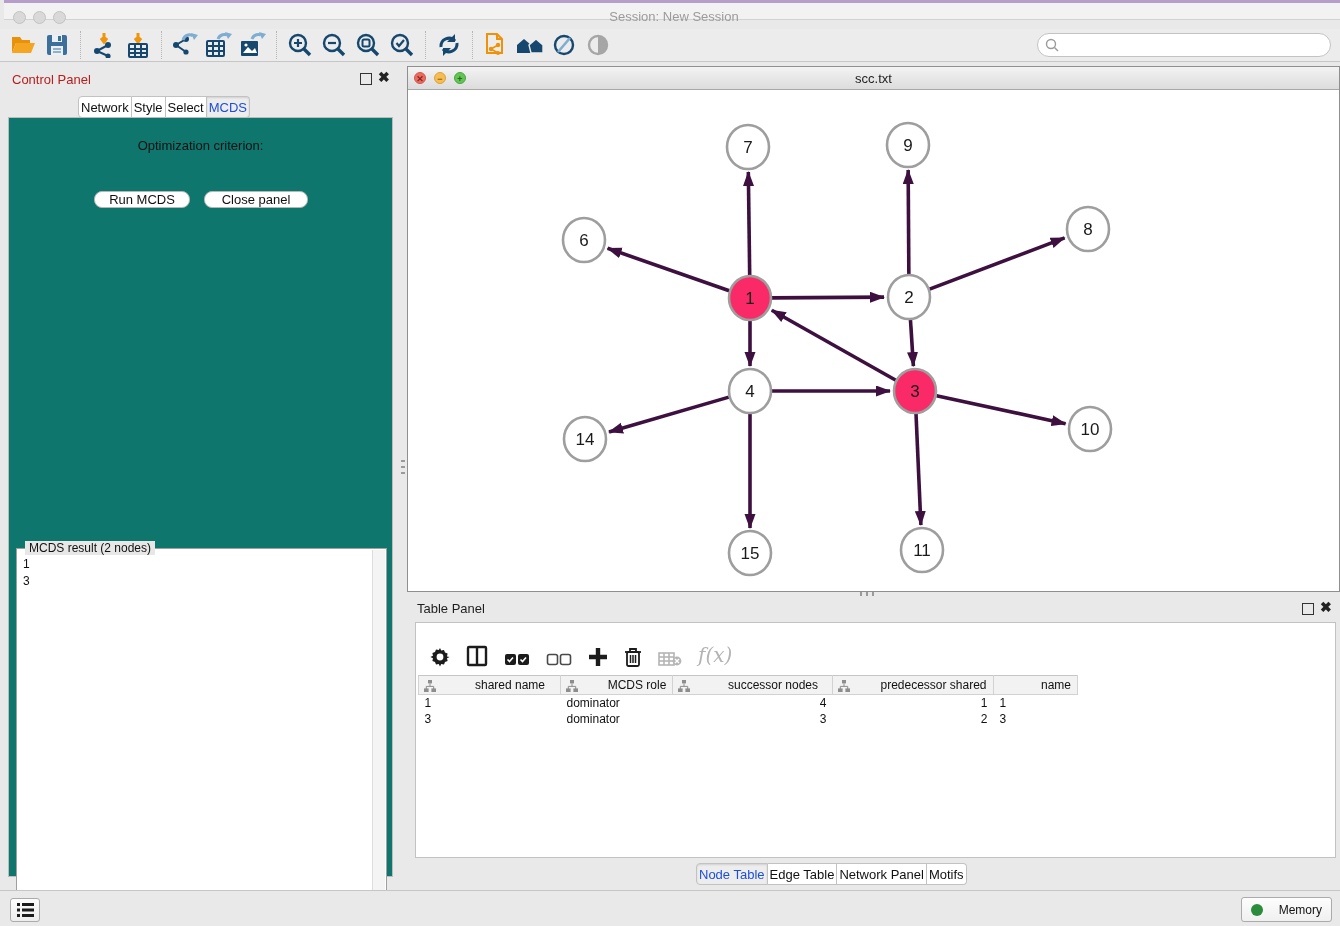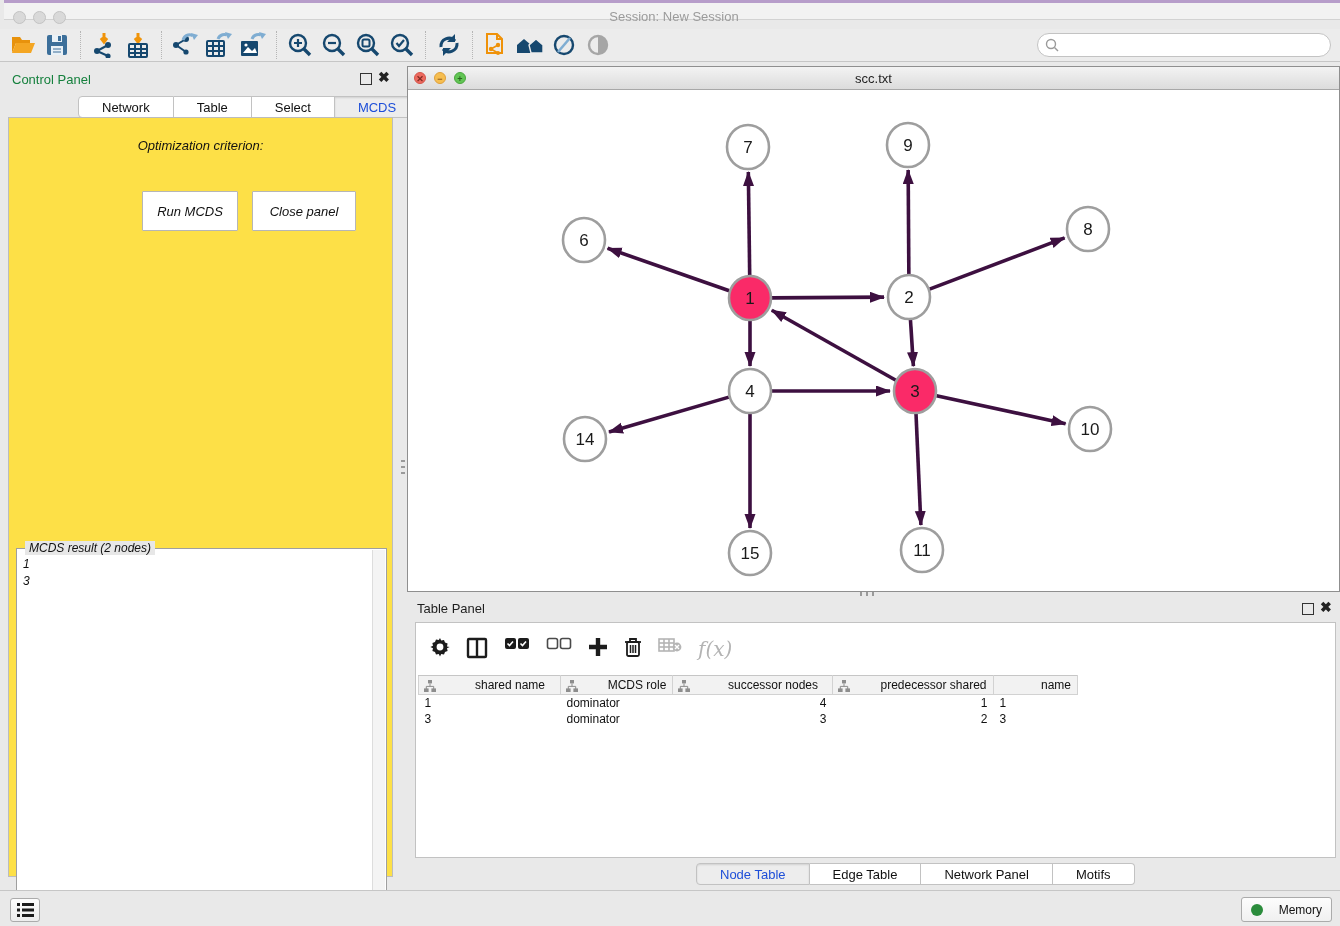--- a/index.html
+++ b/index.html
@@ -20,44 +20,44 @@
   .tbtn { width:34px; height:30px; display:flex; align-items:center; justify-content:center; flex:0 0 auto; }
   .tsep { width:1px; height:28px; border-left:1px dotted #b5b5b5; margin:0 6px; flex:0 0 auto; }
   #search-wrap { position:absolute; right:9px; top:4px; width:294px; height:24px;
     background:#fff; border:1px solid #c3c3c3; border-radius:12px; display:flex; align-items:center; }
   #search-wrap svg { margin-left:7px; }
   #search-input { border:none; outline:none; flex:1; height:20px; font-size:12px;
     background:transparent; padding:0 8px 0 4px; font-family:"Liberation Sans",sans-serif; }
 
   
   #control-panel { position:absolute; left:0; top:63px; width:400px; height:827px; }
-  #cp-header { position:absolute; left:12px; top:9px; font-size:13px; color:#15803d; }
+  #cp-header { position:absolute; left:12px; top:9px; font-size:13px; color:#b91c1c; }
   .panel-float { position:absolute; top:10px; width:12px; height:12px; border:1.5px solid #333; }
   .panel-close { position:absolute; top:6px; font-size:14px; font-weight:bold; color:#222; }
 
   .seg-tabs { display:flex; position:absolute; }
-  .seg-tab { height:22px; padding:0 23px; background:#fff; border:1px solid #c2c2c2;
+  .seg-tab { height:22px; padding:0 2px; background:#fff; border:1px solid #c2c2c2;
     border-left:none; font-size:13px; color:#111; display:flex; align-items:center; }
   .seg-tab:first-child { border-left:1px solid #c2c2c2; border-radius:4px 0 0 4px; }
   .seg-tab:last-child { border-radius:0 4px 4px 0; }
   .seg-tab.selected { background:#ededed; color:#1d4ed8; box-shadow:inset 0 1px 2px rgba(0,0,0,.12); }
 
   #cp-tabs { left:78px; top:33px; }
   #cp-body { position:absolute; left:8px; top:54px; width:385px; height:760px;
-    background:#fde047; border:1px solid #bcbcbc;font-style:italic; }
+    background:#0f766e; border:1px solid #bcbcbc; }
   #opt-label { position:absolute; left:0; top:20px; width:100%; text-align:center;
     font-size:13px; color:#111; }
   #criterion-select { position:absolute; left:37px; top:40px; width:307px; height:23px;
     background:#fff; border:1px solid #b6b6b6; border-radius:5px;
     font-size:13px; color:#111; display:flex; align-items:center; padding-left:14px; }
   #criterion-select .chev { position:absolute; right:7px; top:2px; font-size:12px; color:#555;
     line-height:9px; text-align:center; }
-  .cp-btn { position:absolute; top:73px; height:40px; background:#fff; border:1px solid #b6b6b6;
-    border-radius:1px; font-size:13px; color:#111; display:flex; align-items:center;
-    justify-content:center;margin-left:48px; }
+  .cp-btn { position:absolute; top:73px; height:17px; background:#fff; border:1px solid #b6b6b6;
+    border-radius:8px; font-size:13px; color:#111; display:flex; align-items:center;
+    justify-content:center; }
   #run-btn { left:85px; width:96px; }
   #closepanel-btn { left:195px; width:104px; }
 
   #result-group { position:absolute; left:7px; top:430px; width:371px; height:380px;
     border:1px solid #9f9f9f; background:#fff; }
   #result-label { position:absolute; left:8px; top:-8px; background:#e7e7e7; padding:0 4px;
     font-size:12px; color:#111; }
   #result-text { position:absolute; left:6px; top:7px; font-size:12px; color:#111;
     line-height:17px; white-space:pre-line; }
   #result-scroll { position:absolute; right:1px; top:1px; width:13px; height:378px;
@@ -82,21 +82,21 @@
   #net-title { position:absolute; top:4px; left:0; width:100%; text-align:center;
     font-size:13px; color:#1e1e1e; }
   #graph-canvas { position:absolute; left:0; top:23px; width:931px; height:501px; background:#fff; }
 
   
   #table-panel { position:absolute; left:407px; top:597px; width:933px; height:293px; }
   #tp-header { position:absolute; left:10px; top:4px; font-size:13px; color:#1e1e1e; }
   #tp-surface { position:absolute; left:8px; top:25px; width:921px; height:236px;
     background:#fff; border:1px solid #c2c2c2; }
   #tp-toolbar { position:absolute; left:6px; top:6px; height:38px; display:flex;
-    align-items:flex-start; gap:16px; padding-left:8px;margin-top:8px; }
+    align-items:flex-end; gap:16px; padding-left:8px; }
   #tp-toolbar .ticon { display:flex; align-items:center; justify-content:center; }
   #fx-icon { font-family:"DejaVu Serif", serif; font-style:italic; font-size:20px; color:#b3b3b3; }
 
   #data-table { position:absolute; left:2px; top:52px; width:660px; border-collapse:collapse; }
   #data-table th { height:19px; background:#f2f2f2; border:1px solid #d2d2d2; border-top:1px solid #c6c6c6;
     font-size:12px; font-weight:normal; color:#111; position:relative; text-align:center;padding-left:41px; }
   #data-table th .tree-ico { position:absolute; left:5px; top:4px; }
   #data-table td { height:16px; font-size:12px; color:#111; padding:0 6px; border:none; }
   td.num { text-align:right; }
 
@@ -286,21 +286,21 @@
   </div>
 </div>
 
 <div id="control-panel">
   <div id="cp-header">Control Panel</div>
   <div class="panel-float" style="left:360px"></div>
   <div class="panel-close" style="left:378px">✖</div>
 
   <div class="seg-tabs" id="cp-tabs">
     <div class="seg-tab">Network</div>
-    <div class="seg-tab">Table</div>
+    <div class="seg-tab">Style</div>
     <div class="seg-tab">Select</div>
     <div class="seg-tab selected">MCDS</div>
   </div>
 
   <div id="cp-body">
     <div id="opt-label">Optimization criterion:</div>
     <div class="cp-btn" id="run-btn">Run MCDS</div>
     <div class="cp-btn" id="closepanel-btn">Close panel</div>
 
     <div id="result-group">

